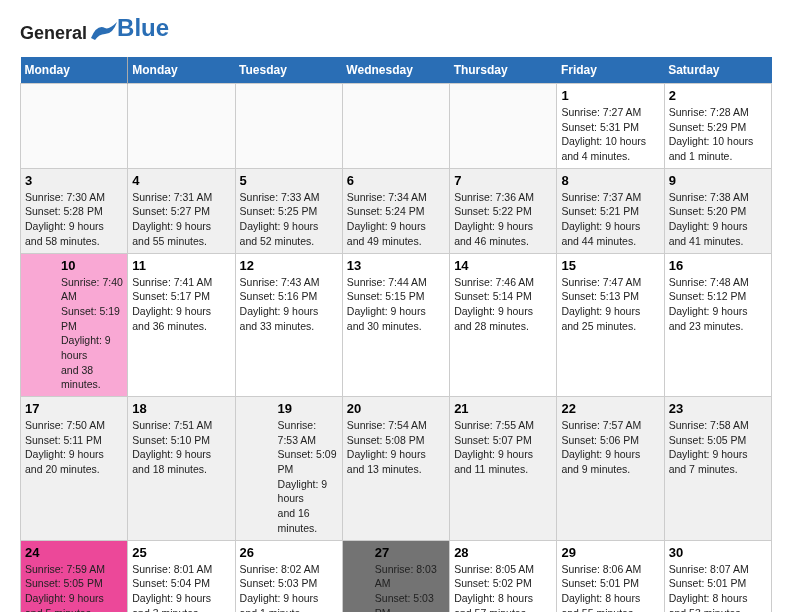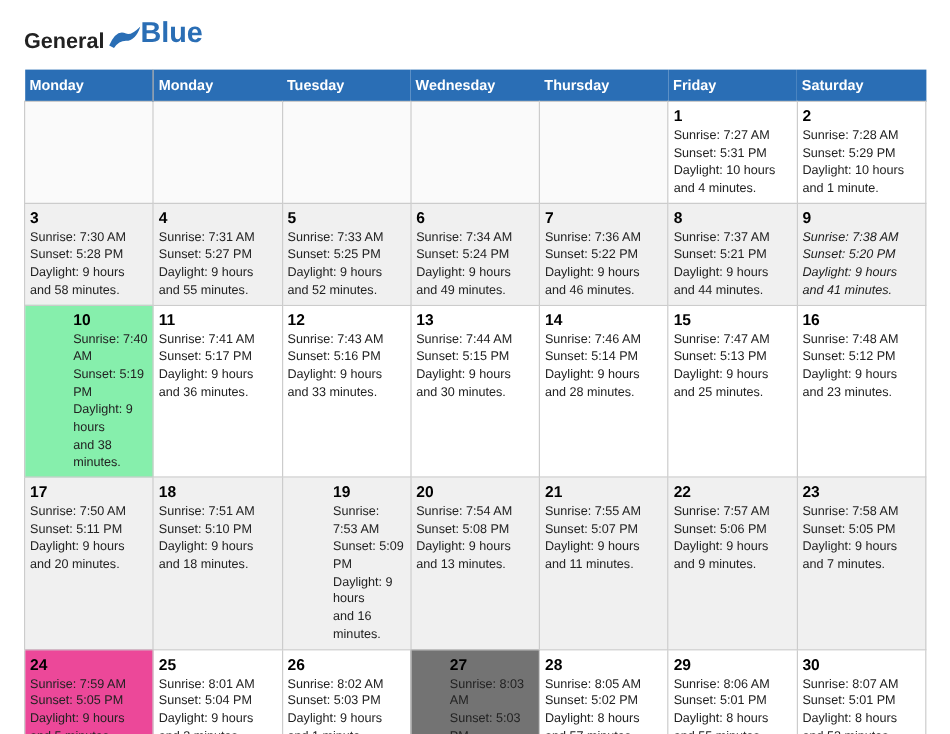--- a/index.html
+++ b/index.html
@@ -171,28 +171,28 @@
         </td>
         <td style="background: rgb(240, 240, 240);">
           <span class="day-num">8</span>
           <div class="day-info" style="white-space: pre-line;">Sunrise: 7:37 AM
 Sunset: 5:21 PM
 Daylight: 9 hours
 and 44 minutes.</div>
         </td>
         <td style="background: rgb(240, 240, 240);">
           <span class="day-num">9</span>
-          <div class="day-info" style="white-space: pre-line; font-style: italic;">Sunrise: 7:38 AM
+          <div class="day-info" style="white-space: pre-line;">Sunrise: 7:38 AM
 Sunset: 5:20 PM
 Daylight: 9 hours
 and 41 minutes.</div>
         </td>
       </tr>
       <tr>
-        <td style="background: #86efac; padding-left: 40px;">
+        <td style="background: #f9a8d4; padding-left: 40px;">
           <span class="day-num">10</span>
           <div class="day-info" style="white-space: pre-line;">Sunrise: 7:40 AM
 Sunset: 5:19 PM
 Daylight: 9 hours
 and 38 minutes.</div>
         </td>
         <td style="background: rgb(255, 255, 255);">
           <span class="day-num">11</span>
           <div class="day-info" style="white-space: pre-line;">Sunrise: 7:41 AM
 Sunset: 5:17 PM

